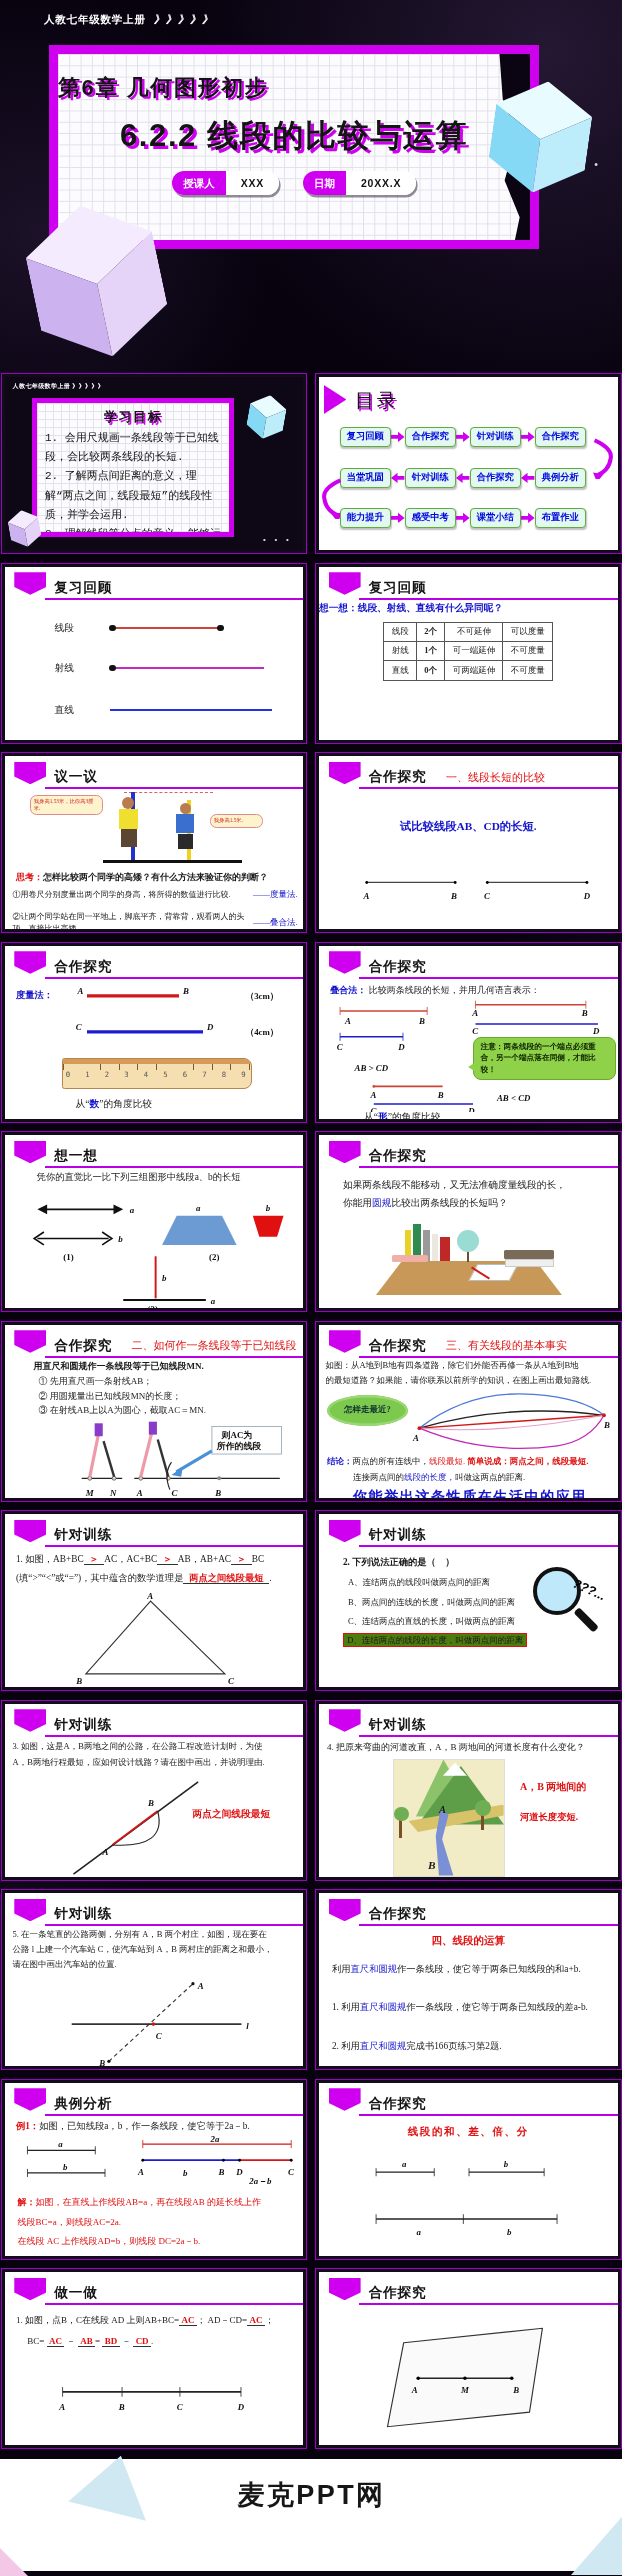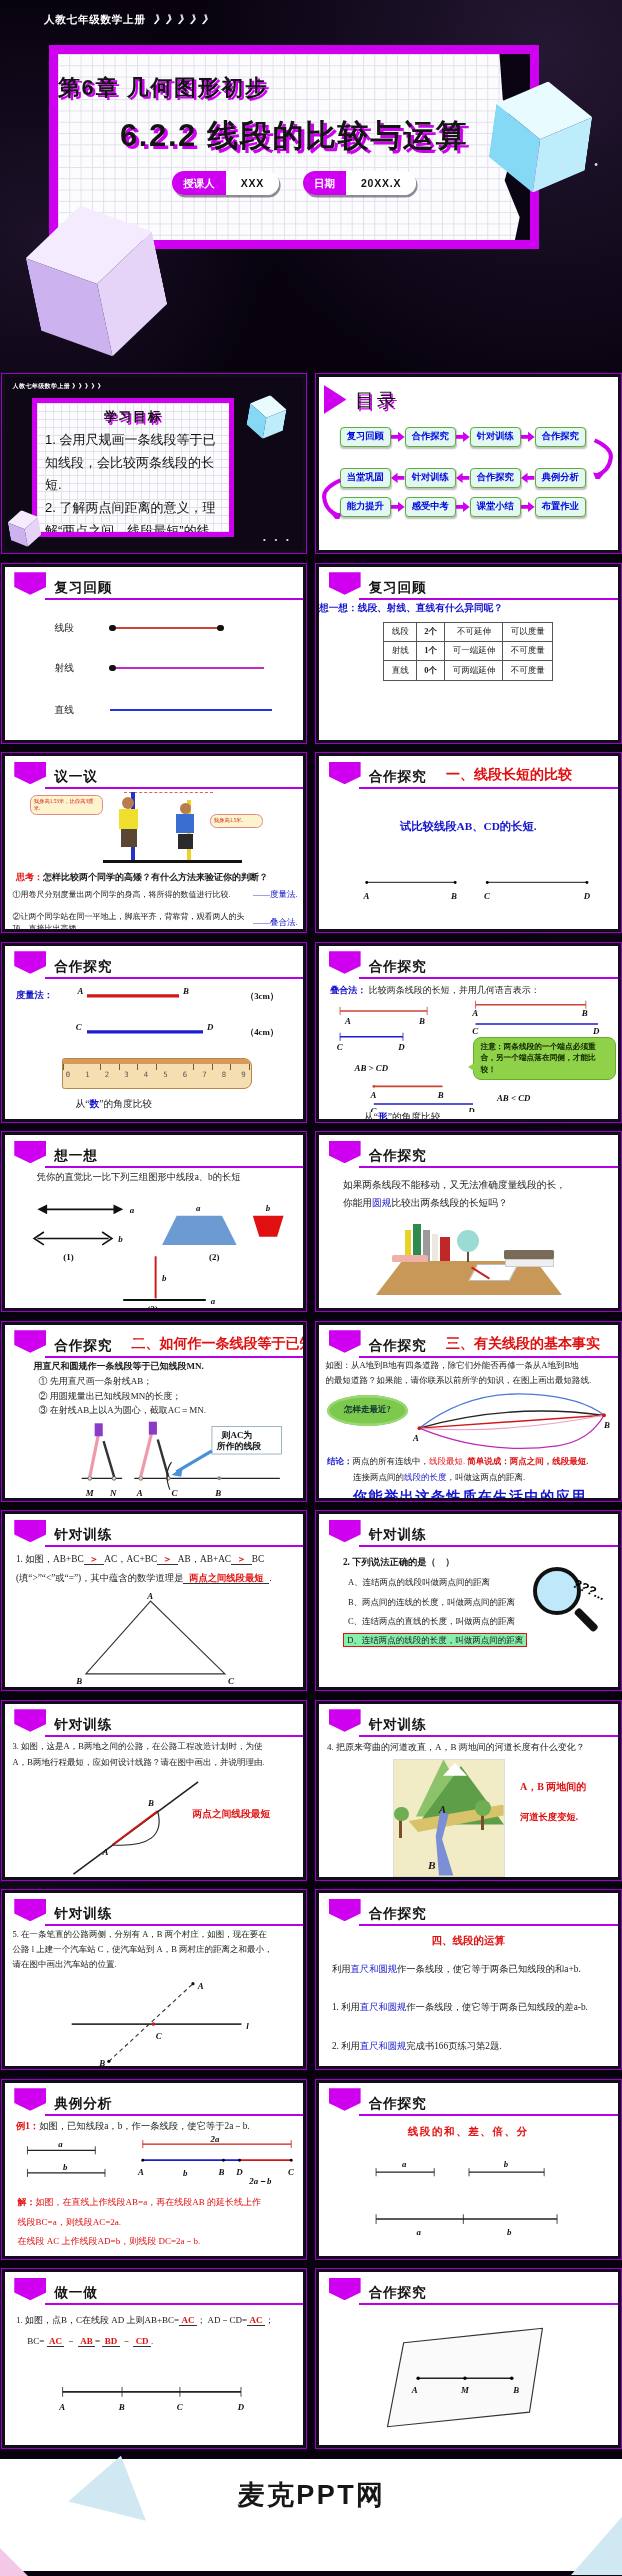--- a/index.html
+++ b/index.html
@@ -37,36 +37,36 @@
   .lav .cu-t{background:#f4ecfe}.lav .cu-l{background:#cdb2f0}.lav .cu-r{background:#e5d4f8}
   .dots{position:absolute;color:#ddd;font-size:10.5px;letter-spacing:5.7px}
   
   .grid{position:relative;width:619px;margin:0 1.6px}
   .row{display:flex;gap:9.7px;margin:0 0 10.5px}
   .slide{position:relative;flex:1;height:179px;background:#fff;border:3.2px solid #120b1a;outline:1.6px solid #9e00c8;box-sizing:border-box;overflow:hidden}
   .slide.dark{background:#0d0716}
   .shead{display:flex;align-items:flex-end;gap:8px;padding:5.7px 8px 0 9.7px}
   .flag{width:32px;height:22.6px;background:#cf00f0;clip-path:polygon(0 0,100% 0,100% 66%,50% 100%,0 66%);flex:none}
   .stitle{font-size:13.7px;font-weight:bold;color:#141414;letter-spacing:0.8px;line-height:1.1;white-space:nowrap}
-  .ssub{font-family:"Liberation Serif",serif;font-size:14px;font-weight:bold;color:#e01010;margin-left:11.3px;line-height:1.3;white-space:nowrap}
+  .ssub{font-family:"Liberation Serif",serif;font-size:11px;font-weight:normal;color:#e01010;margin-left:11.3px;line-height:1.3;white-space:nowrap}
   .hrule{height:1.6px;background:#b800e6;margin:3.2px 0 0 40px}
   .sbody{position:absolute;left:0;right:0;top:34px;bottom:0}
   .ab{position:absolute}
   .sf{font-family:"Liberation Serif",serif;color:#1a1a1a}
   .blue{color:#1515cc}.red{color:#e01010}.bb{font-weight:bold}
   .ua{color:#e01010;font-weight:bold;border-bottom:1.2px solid #333;padding:0 5.7px}
   .ua2{color:#e01010;font-weight:bold;border-bottom:1.2px solid #333;padding:0 2.4px}
   svg text{font-family:"Liberation Serif",serif;font-style:italic;font-weight:bold;font-size:11px;fill:#111}
   svg text.n{font-style:normal}
   
   .minicard{position:absolute;left:27.5px;top:21px;width:202px;height:139px;background:#cf00f0;padding:4.9px;box-sizing:border-box}
   .minin{width:100%;height:100%;background:#fcfcfe;box-sizing:border-box;padding:3.2px 8px;overflow:hidden;
     background-image:linear-gradient(#e2e2ec 0.8px,transparent 0.8px),linear-gradient(90deg,#e2e2ec 0.8px,transparent 0.8px);background-size:8px 8px}
   .mt{ text-align:center;font-size:13px;font-weight:bold;color:#141414;text-shadow:1.6px 1.6px 0 #cf00f0;letter-spacing:1.6px;margin:1.6px 0 3.2px}
-  .goal{font-family:Liberation Sans, sans-serif;font-size:13px;color:#111;line-height:1.75;margin:0}
+  .goal{font-family:Liberation Mono, monospace;font-size:11px;color:#111;line-height:1.75;margin:0}
   .mlbl{position:absolute;left:8px;top:4.9px;color:#fff;font-weight:bold;font-size:6px;letter-spacing:0.4px}
   
   .play{position:absolute;left:4.9px;top:8px;width:22.6px;height:29px;background:#cf00f0;clip-path:polygon(0 0,100% 50%,0 100%)}
   .toc-t{position:absolute;left:36px;top:9.7px;font-size:19.4px;font-weight:normal;color:#141414;text-shadow:1.6px 1.6px 0 #cf00f0;letter-spacing:2.4px}
   .nrow{position:absolute;left:21px;right:32px;display:flex;align-items:center;justify-content:space-between}
   .node{background:#e2f8f0;border:1.2px solid #5fae3c;border-radius:4px;color:#0009e0;font-weight:bold;font-size:9.3px;padding:2.4px 5.7px;box-shadow:0.8px 1.6px 1.6px rgba(0,0,0,.25);white-space:nowrap}
   .arr{width:13.7px;height:12px;background:#cf00f0;clip-path:polygon(0 34%,52% 34%,52% 8%,100% 50%,52% 92%,52% 66%,0 66%)}
   .arr.l{transform:scaleX(-1)}
   
   .lrow{position:absolute;display:flex;align-items:center;gap:36px}
@@ -79,21 +79,21 @@
   .diag{position:relative;width:58px;height:22.6px;background:linear-gradient(to top right,transparent 49%,#666 49%,#666 51%,transparent 51%)}
   .dg1{position:absolute;right:0.8px;top:-0.8px;font-size:7.7px}
   .dg2{position:absolute;left:0.8px;bottom:-0.8px;font-size:7.7px}
   
   .bub{position:absolute;background:#fdf3cc;border:0.8px solid #e08a8a;border-radius:6.5px;padding:2.4px 3.2px;font-family:"Liberation Serif",serif;font-size:5.3px;color:#d02020;line-height:1.3}
   .gb{position:absolute;background:#8fd24a;border:1.6px solid #6aa82e;border-radius:8px;padding:3.2px 6.5px;font-family:"Liberation Serif",serif;font-size:7.7px;font-weight:bold;color:#102800;line-height:1.5}
   .gb::after{content:"";position:absolute;left:-13px;bottom:4.9px;border:7.3px solid transparent;border-right:11.3px solid #8fd24a}
   .cloud{position:absolute;background:#7cc94e;border-radius:50%;display:flex;align-items:center;justify-content:center;font-family:"Liberation Serif",serif;font-weight:bold;font-size:8.5px;color:#133;box-shadow:0 0 0 2.4px #9ad874 inset}
   .mag{position:absolute;width:40px;height:40px;border:4.9px solid #111;border-radius:50%;background:#bfe9fb}
   .mh{position:absolute;width:8px;height:27.5px;background:#111;border-radius:3.2px;transform:rotate(-45deg)}
-  .dbox{border:1.6px solid #e01010;background:#86efac;padding:0.8px 3.2px}
+  .dbox{border:1.6px solid #e01010;background:#4d7c0f;padding:0.8px 3.2px}
   .ruler{position:absolute;background:#f5deb0;border:0.8px solid #b8854a;border-radius:2.4px 8px 8px 2.4px;overflow:hidden}
   .rtop{height:5.7px;background:#d89a58}
   .rticks{height:5.7px;background:repeating-linear-gradient(90deg,#7a5a30 0 0.8px,transparent 0.8px 18.6px)}
   .rnums{display:flex;justify-content:space-between;padding:0 4.9px 0 3.2px;font-family:"DejaVu Sans Mono",monospace;font-size:7.3px;color:#555}
   
   .footer{position:relative;height:112px;background:#fff;text-align:center}
   .fsite{padding-top:18px;font-size:27px;font-weight:bold;color:#161616;letter-spacing:2.4px}
   .furl{font-size:31px;font-weight:bold;color:#e02020;letter-spacing:0.8px;line-height:1.15}
   .tri{position:absolute}
 </style>
@@ -181,21 +181,21 @@
           <span class="node">针对训练</span>
             <span class="arr l"></span>
           <span class="node">合作探究</span>
             <span class="arr l"></span>
           <span class="node">典例分析</span>
         </div>
         <svg class="ab" style="left:1.6px;top:100px" width="21" height="42" viewBox="0 0 26 52">
             <path d="M24 4 Q2 14 4 26 Q6 42 22 48" stroke="#cf00f0" stroke-width="5" fill="none"></path>
             <polygon points="26,44 13,46 21,56" fill="#cf00f0"></polygon>
           </svg>
-        <div class="nrow" style="top:120px">
+        <div class="nrow" style="top:131px">
           <span class="node">能力提升</span>
             <span class="arr"></span>
           <span class="node">感受中考</span>
             <span class="arr"></span>
           <span class="node">课堂小结</span>
             <span class="arr"></span>
           <span class="node">布置作业</span>
         </div>
       </div>
     </div>

